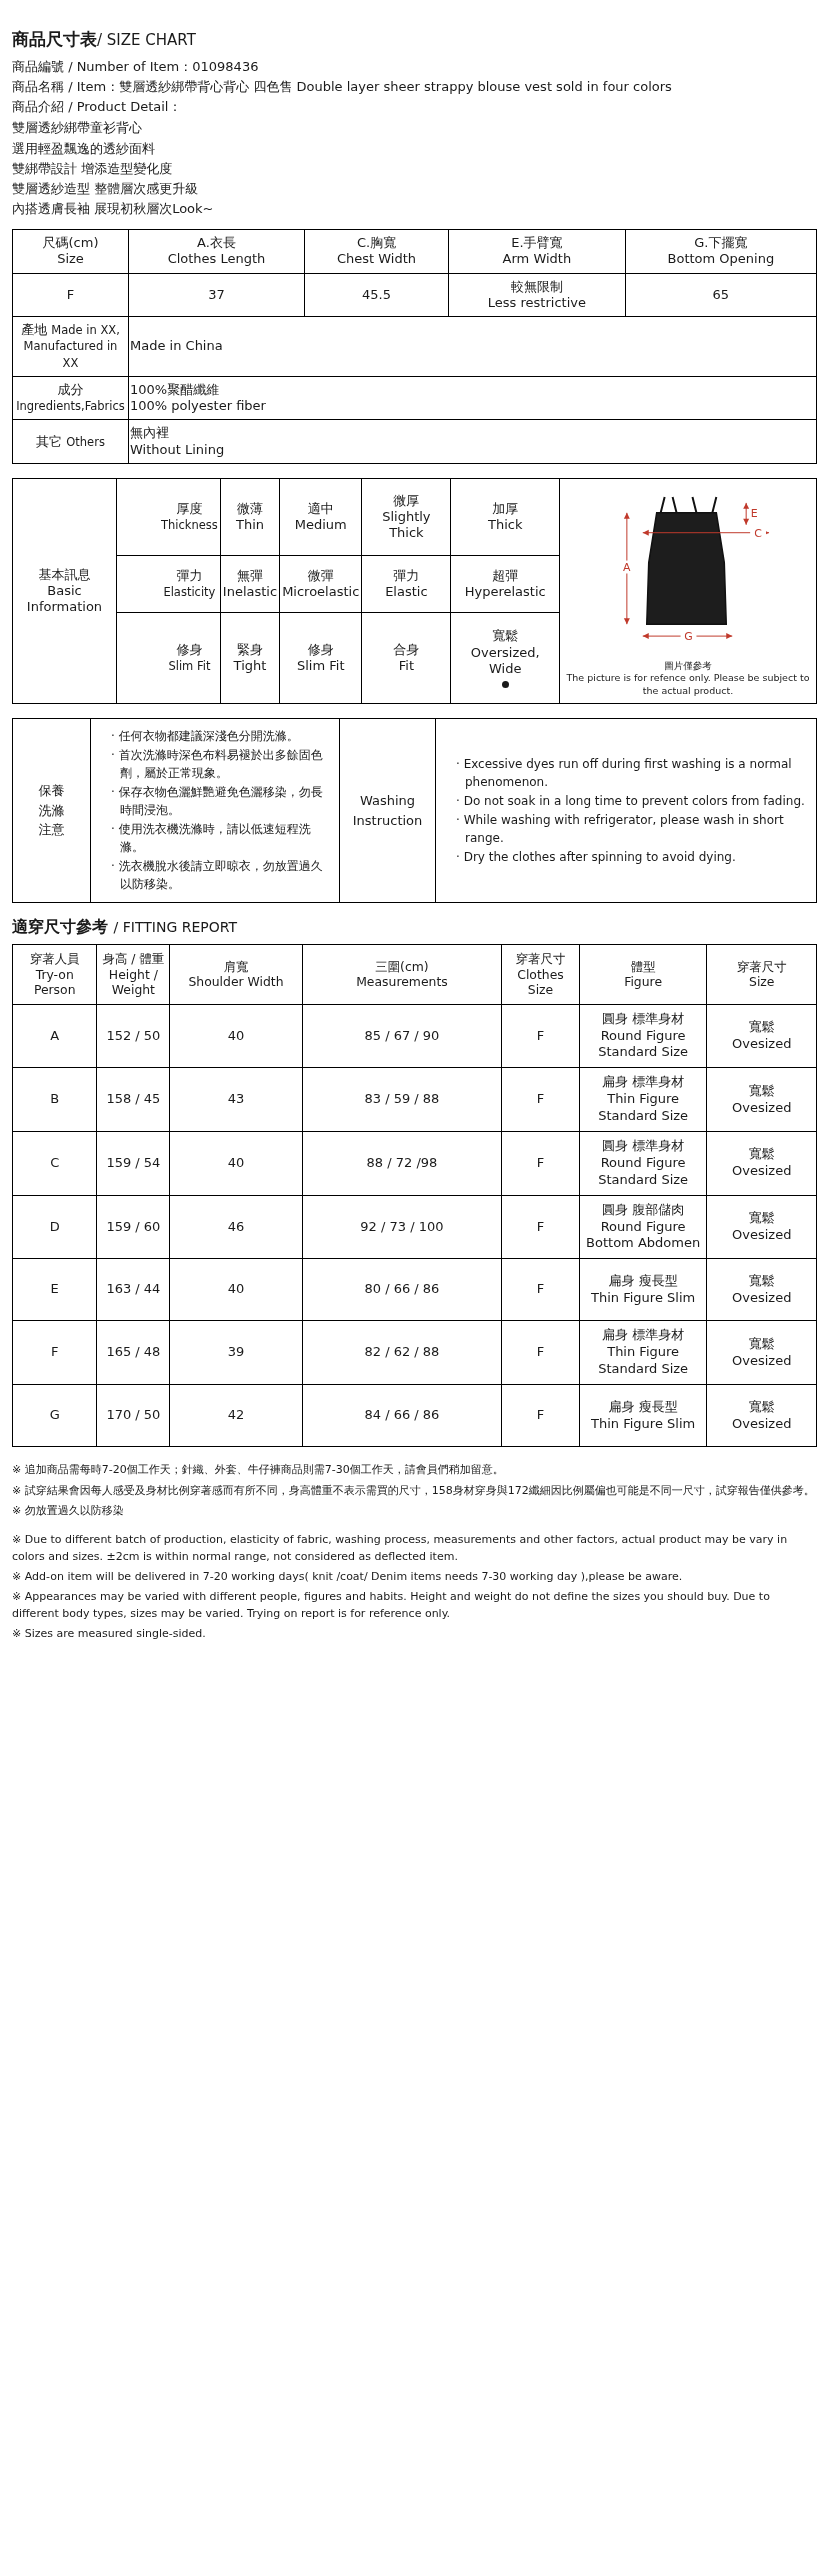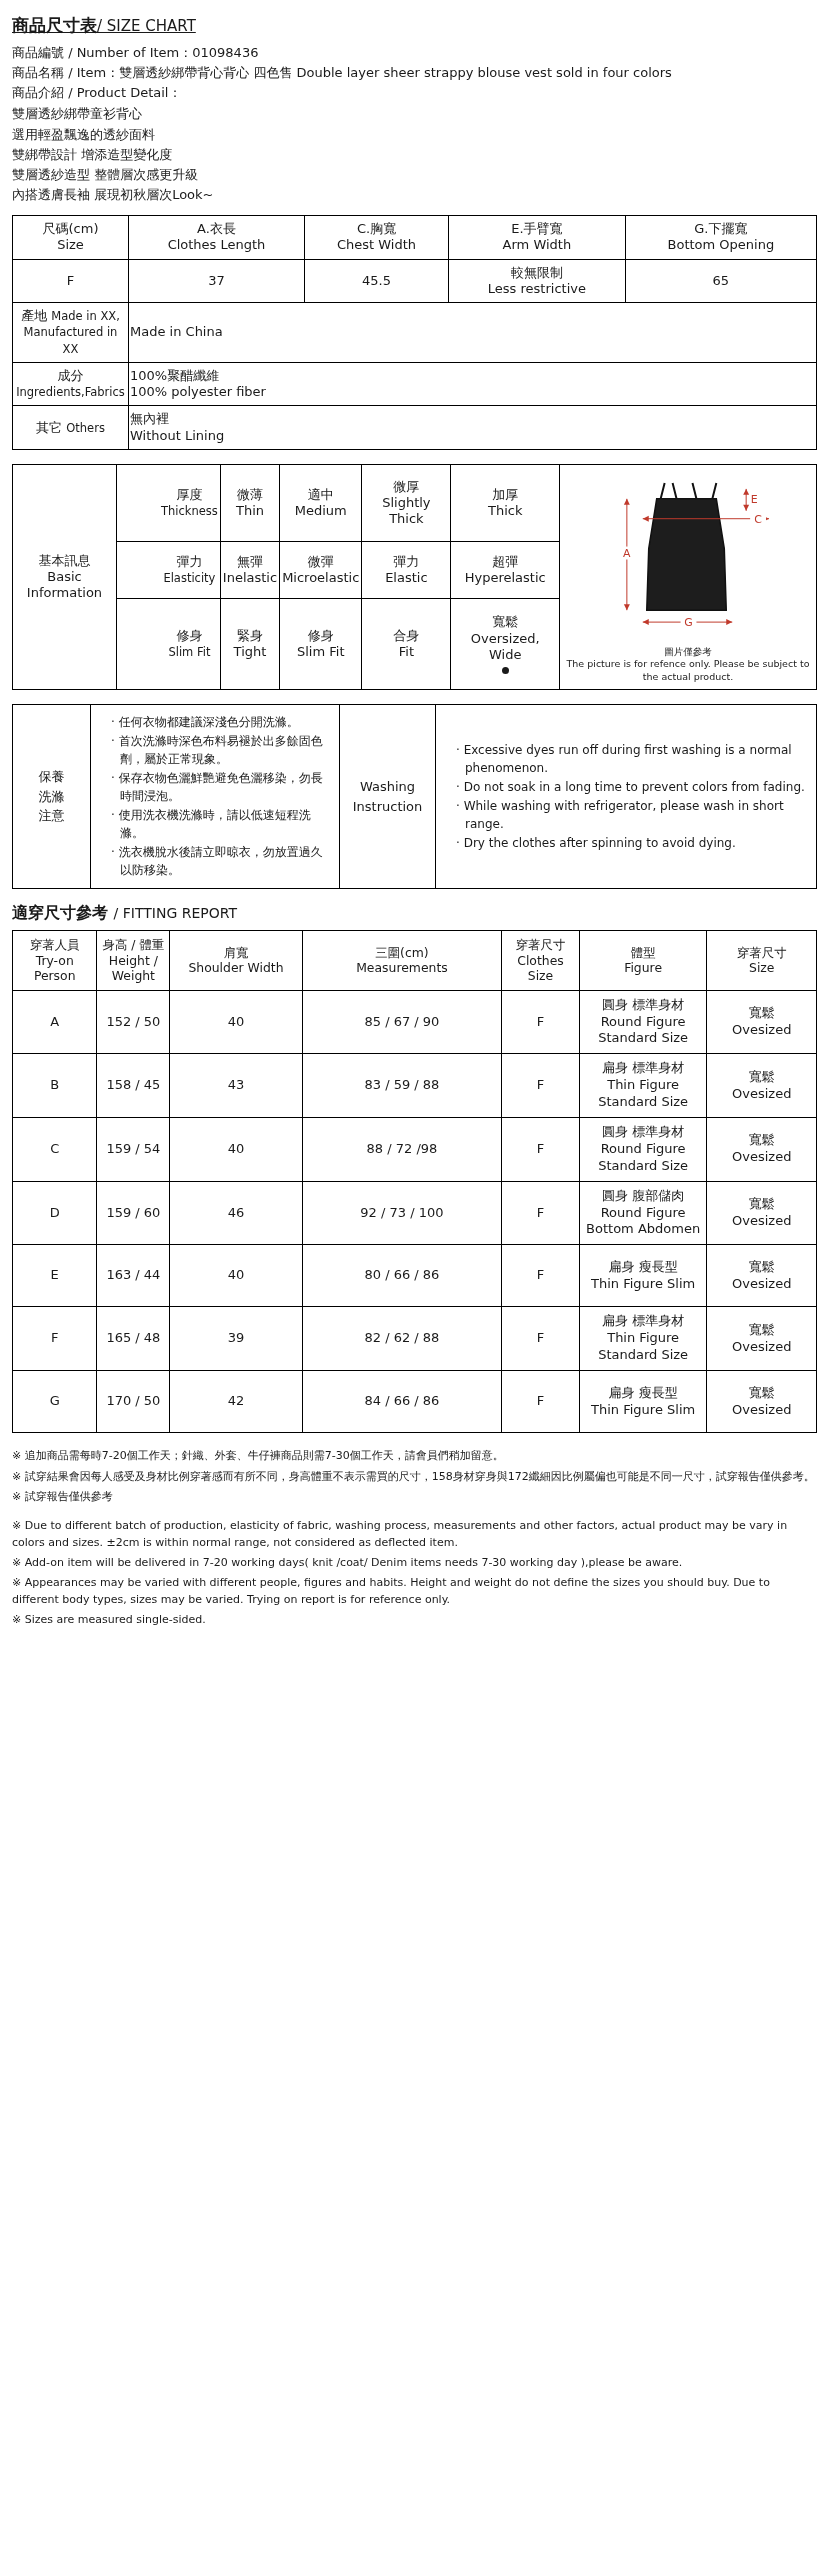--- a/index.html
+++ b/index.html
@@ -8,21 +8,21 @@
     padding: 0;
     width: 829px;
     background: #ffffff;
     font-family: "DejaVu Sans", "Liberation Sans", sans-serif;
     color: #1a1a1a;
     font-size: 13px;
   }
   .page { width: 829px; padding: 10px 12px 20px 12px; }
 
   
-  .sec-title { font-size: 17px; font-weight: bold; margin: 4px 0 6px 0; text-decoration: underline; }
+  .sec-title { font-size: 17px; font-weight: bold; margin: 18px 0 6px 0; }
   .sec-title .en { font-weight: normal; font-size: 15px; }
   .meta-line { font-size: 13px; line-height: 1.55; }
   .detail-list { font-size: 13px; line-height: 1.55; margin-top: 1px; }
 
   
   table { border-collapse: collapse; width: 100%; }
   .bt td, .bt th { border: 1px solid #000; }
 
   .size-table { margin-top: 10px; border-radius: 25px; }
   .size-table td { text-align: center; vertical-align: middle; padding: 5px 2px; font-size: 13px; line-height: 1.25; }
@@ -446,21 +446,21 @@
         <span>寬鬆</span><br>
         <span>Ovesized</span>
       </td>
     </tr>
   </tbody>
     </table>
 
   <div class="notice">
     <p>※ 追加商品需每時7-20個工作天；針織、外套、牛仔褲商品則需7-30個工作天，請會員們稍加留意。</p>
     <p>※ 試穿結果會因每人感受及身材比例穿著感而有所不同，身高體重不表示需買的尺寸，158身材穿身與172纖細因比例屬偏也可能是不同一尺寸，試穿報告僅供參考。</p>
-    <p>※ 試穿報告僅供參考</p>
+    <p>※ 勿放置過久以防移染</p>
     <div class="gap"></div>
     <p class="en">※ Due to different batch of production, elasticity of fabric, washing process, measurements and other factors, actual product may be vary in colors and sizes. ±2cm is within normal range, not considered as deflected item.</p>
     <p class="en">※ Add-on item will be delivered in 7-20 working days( knit /coat/ Denim items needs 7-30 working day ),please be aware.</p>
     <p class="en">※ Appearances may be varied with different people, figures and habits. Height and weight do not define the sizes you should buy. Due to different body types, sizes may be varied. Trying on report is for reference only.</p>
     <p class="en">※ Sizes are measured single-sided.</p>
   </div>
 
 </div>
 
 

